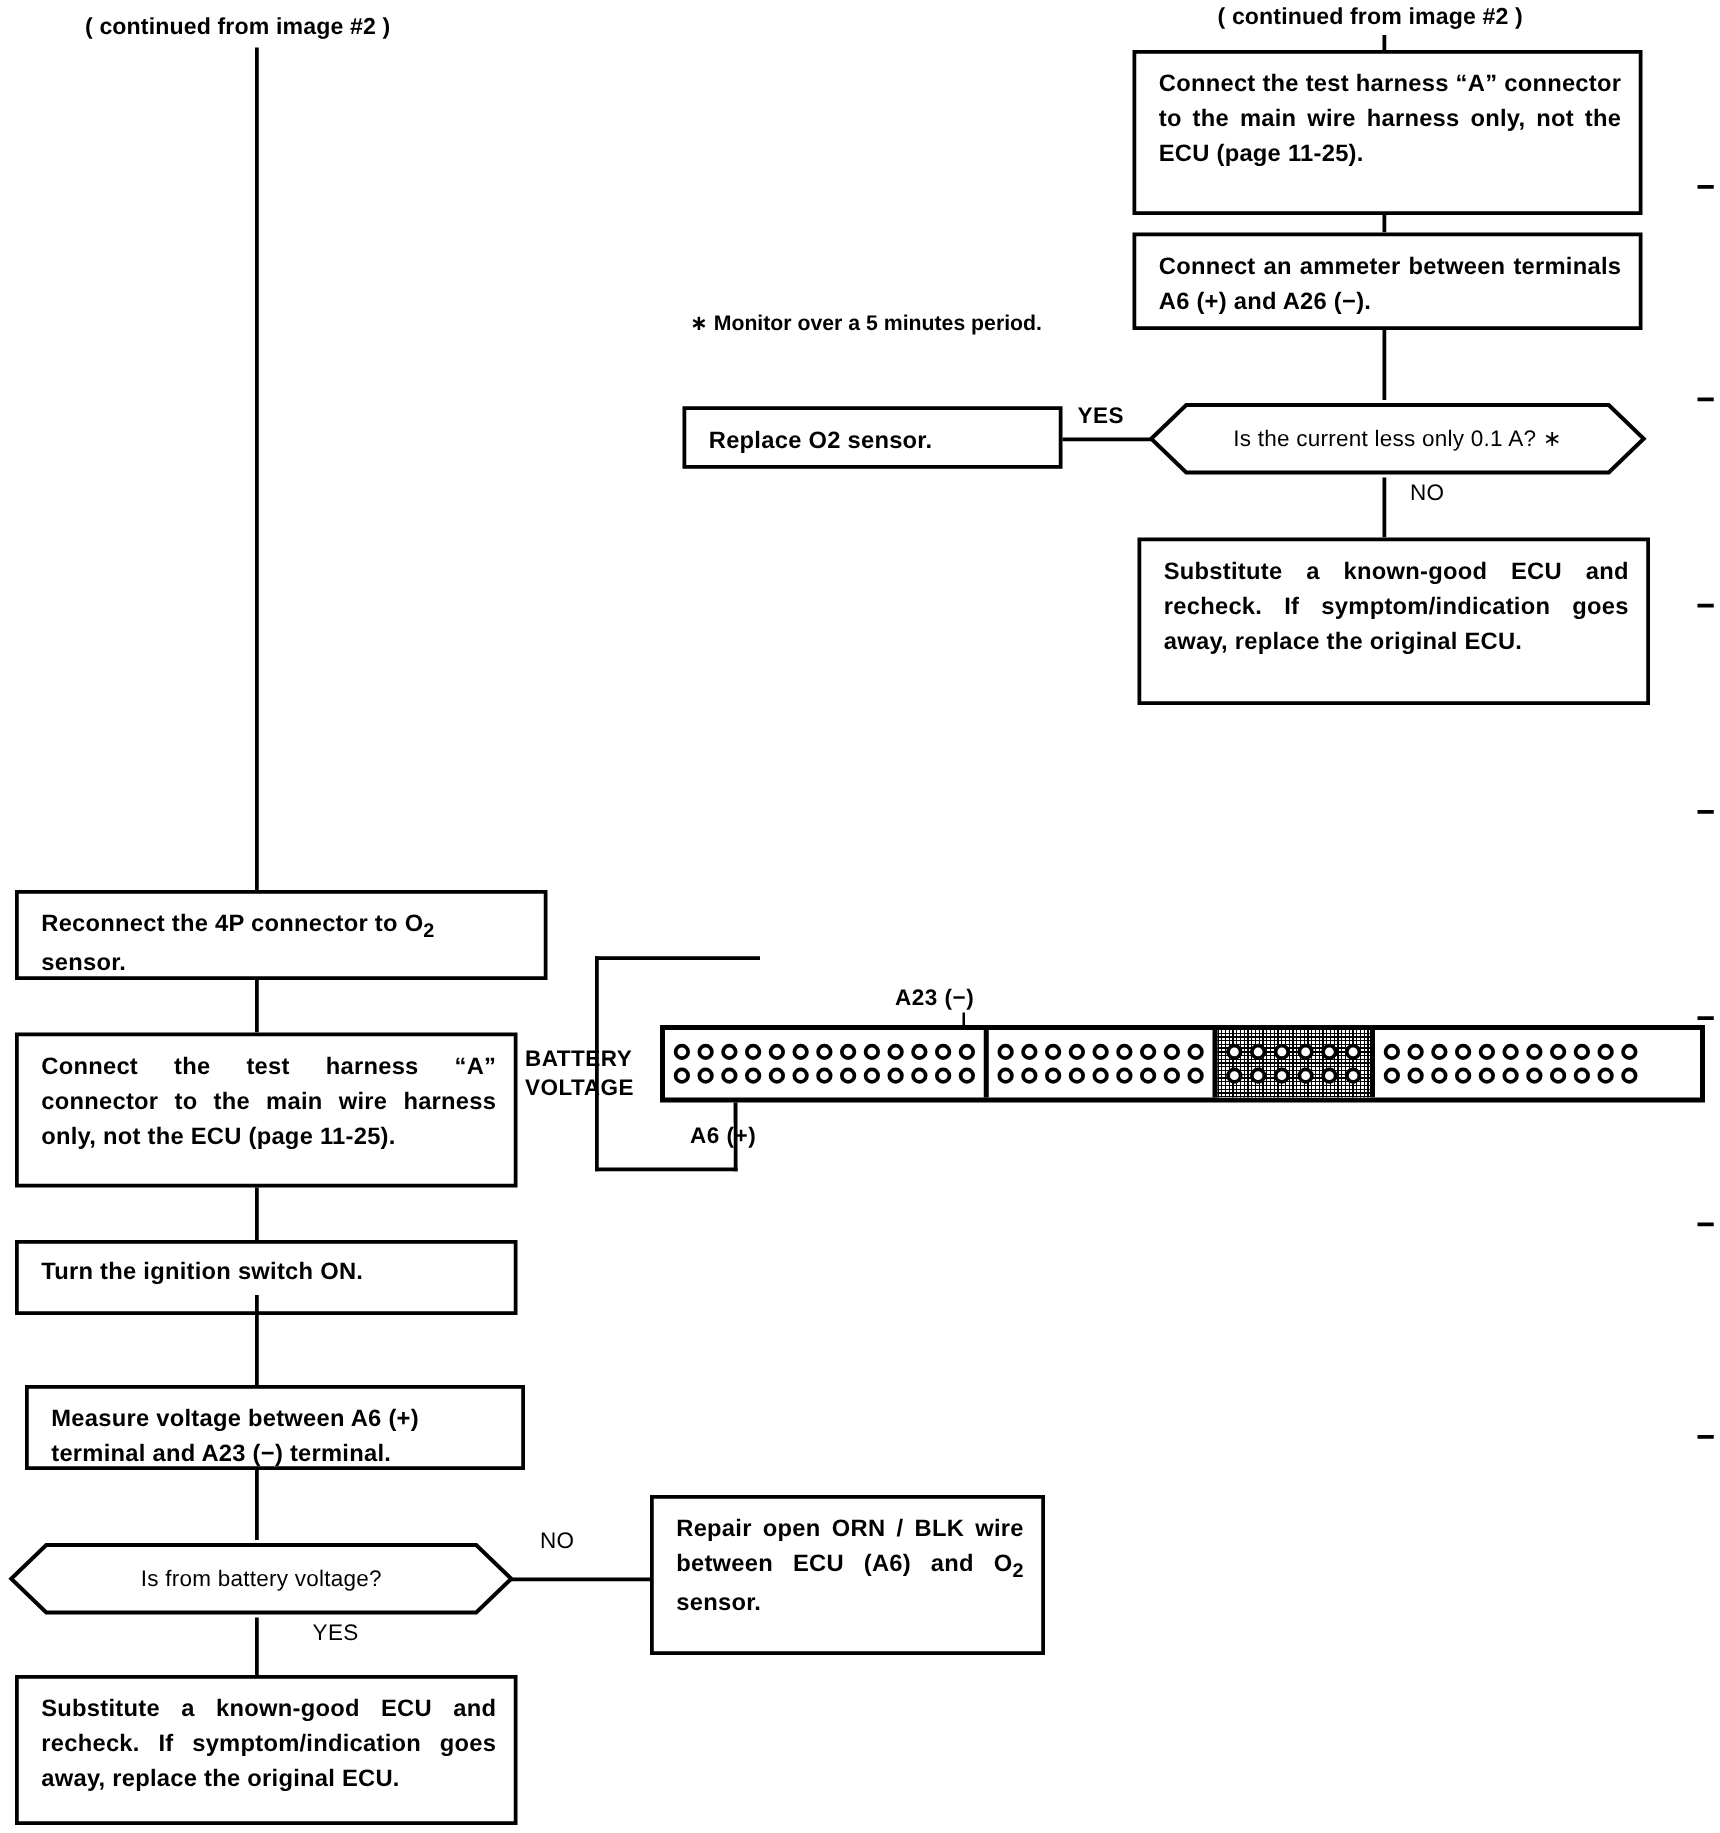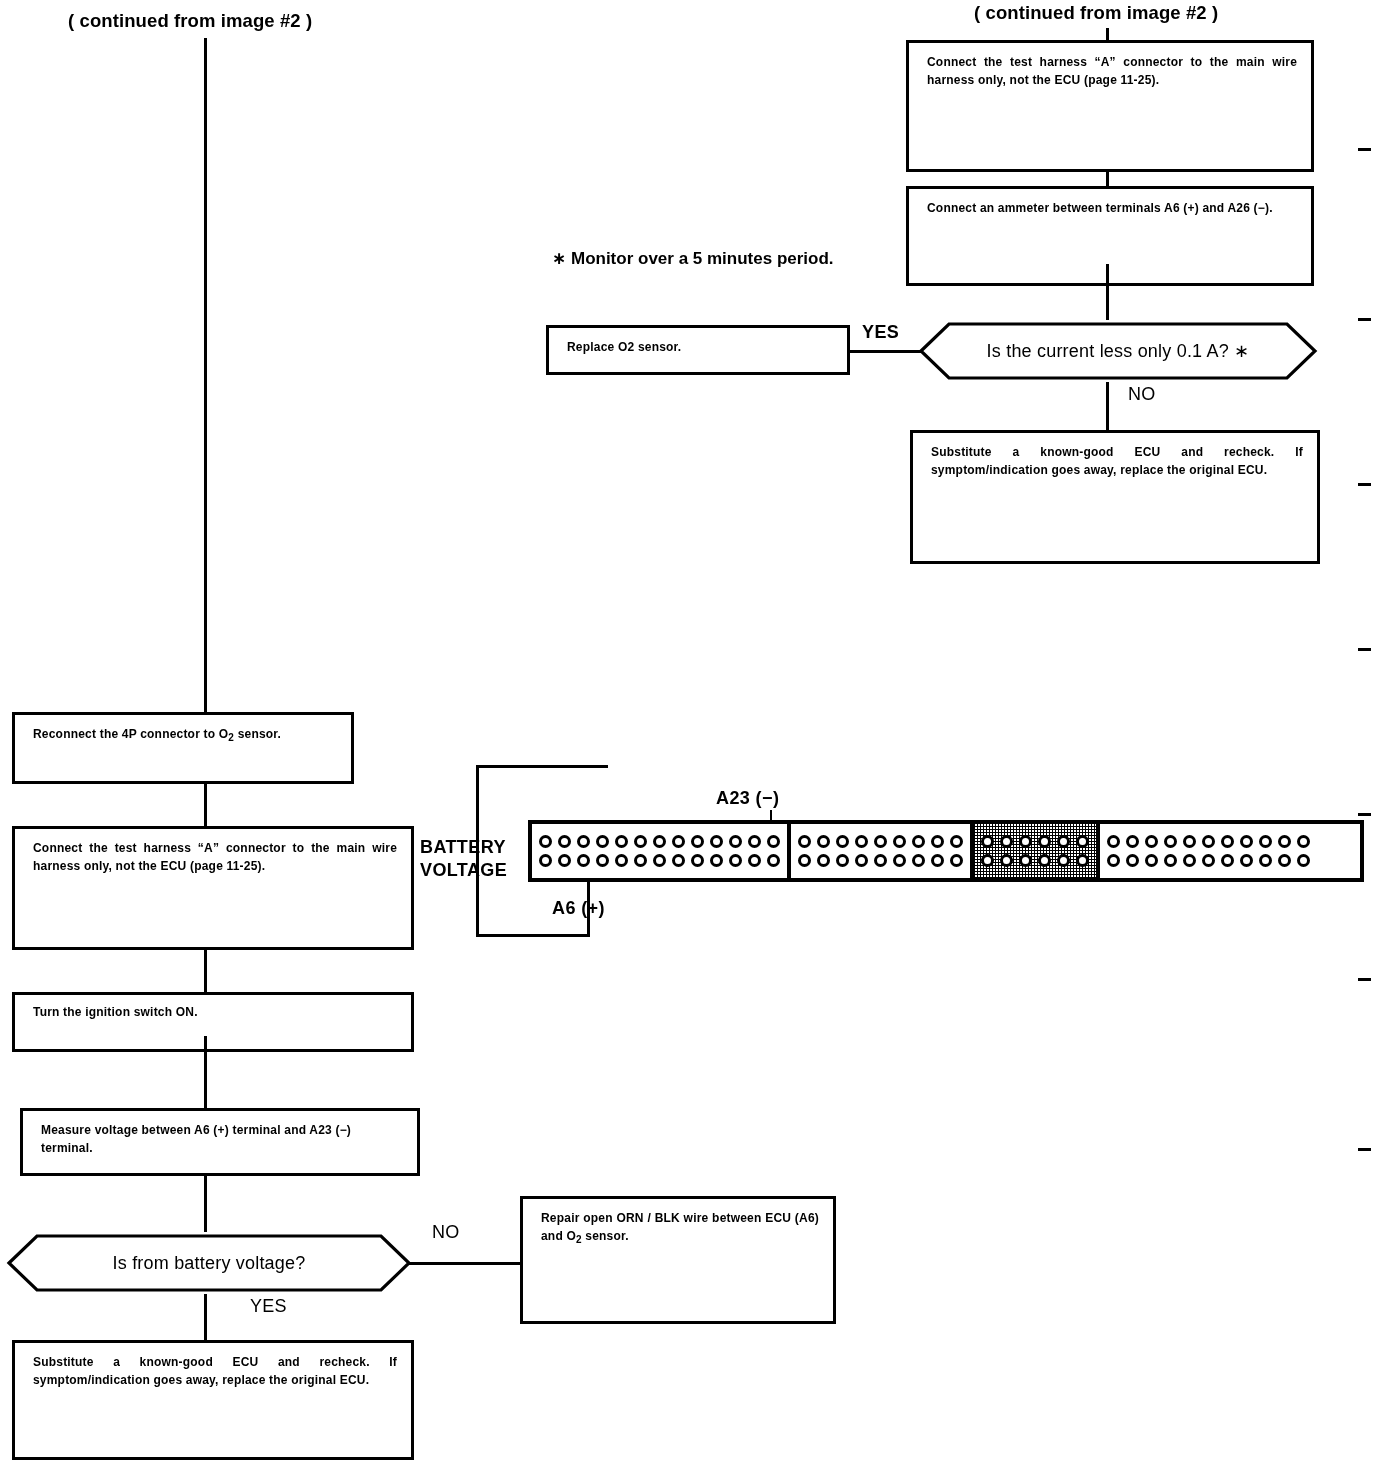--- a/index.html
+++ b/index.html
@@ -18,21 +18,21 @@
     overflow: hidden;
   }
 
   
   .box {
     position: absolute;
     box-sizing: border-box;
     border: 3px solid #000;
     background: #fff;
     font-weight: bold;
-    font-size: 12px;
+    font-size: 19px;
     line-height: 1.48;
     letter-spacing: 0.2px;
     padding: 11px 14px 10px 18px;
     text-align: justify;
     text-justify: inter-word;
   }
   .box.left-align { text-align: left; }
 
   .hline {
     position: absolute;
@@ -138,21 +138,21 @@
 </style>
 </head>
 <body>
 
 <div id="page">
 
   <div class="continued" style="left:68px; top:10px;">( continued from image #2 )</div>
 
   <div class="vline" style="left:204px; top:38px; height:676px;"></div>
 
-  <div class="box left-align" style="left:12px; top:712px; width:342px; height:72px;">
+  <div class="box left-align" style="left:12px; top:712px; width:426px; height:72px;">
     <span>Reconnect the 4P connector to O</span><sub>2</sub><span> sensor.</span>
   </div>
 
   <div class="vline" style="left:204px; top:784px; height:42px;"></div>
 
   <div class="box" style="left:12px; top:826px; width:402px; height:124px;">Connect the test harness “A” connector to the main wire harness only, not the ECU (page 11-25).</div>
 
   <div class="vline" style="left:204px; top:950px; height:42px;"></div>
 
   <div class="box left-align" style="left:12px; top:992px; width:402px; height:60px; padding-top:9px;">Turn the ignition switch ON.</div>
@@ -183,21 +183,21 @@
   <div class="box" style="left:12px; top:1340px; width:402px; height:120px;">Substitute a known-good ECU and recheck. If symptom/indication goes away, replace the original ECU.</div>
 
   <div class="continued" style="left:974px; top:2px;">( continued from image #2 )</div>
 
   <div class="vline" style="left:1106px; top:28px; height:12px;"></div>
 
   <div class="box" style="left:906px; top:40px; width:408px; height:132px;">Connect the test harness “A” connector to the main wire harness only, not the ECU (page 11-25).</div>
 
   <div class="vline" style="left:1106px; top:172px; height:14px;"></div>
 
-  <div class="box" style="left:906px; top:186px; width:408px; height:100px;">Connect an ammeter between terminals A6 (+) and A26 (−).</div>
+  <div class="box" style="left:906px; top:186px; width:408px; height:78px;">Connect an ammeter between terminals A6 (+) and A26 (−).</div>
 
   <div class="vline" style="left:1106px; top:264px; height:56px;"></div>
 
   <div class="note-star" style="left:552px; top:246px; width:300px;">∗ Monitor over a 5 minutes period.</div>
 
   <div class="hex" style="left:918px; top:320px; width:400px; height:62px;">
     <svg viewBox="0 0 400 62" preserveAspectRatio="none">
       <polygon points="3,31 31,4 369,4 397,31 369,58 31,58" fill="#ffffff" stroke="#000000" stroke-width="3.2"></polygon>
     </svg>
     <div class="hex-text">Is the current less only 0.1 A? ∗</div>

